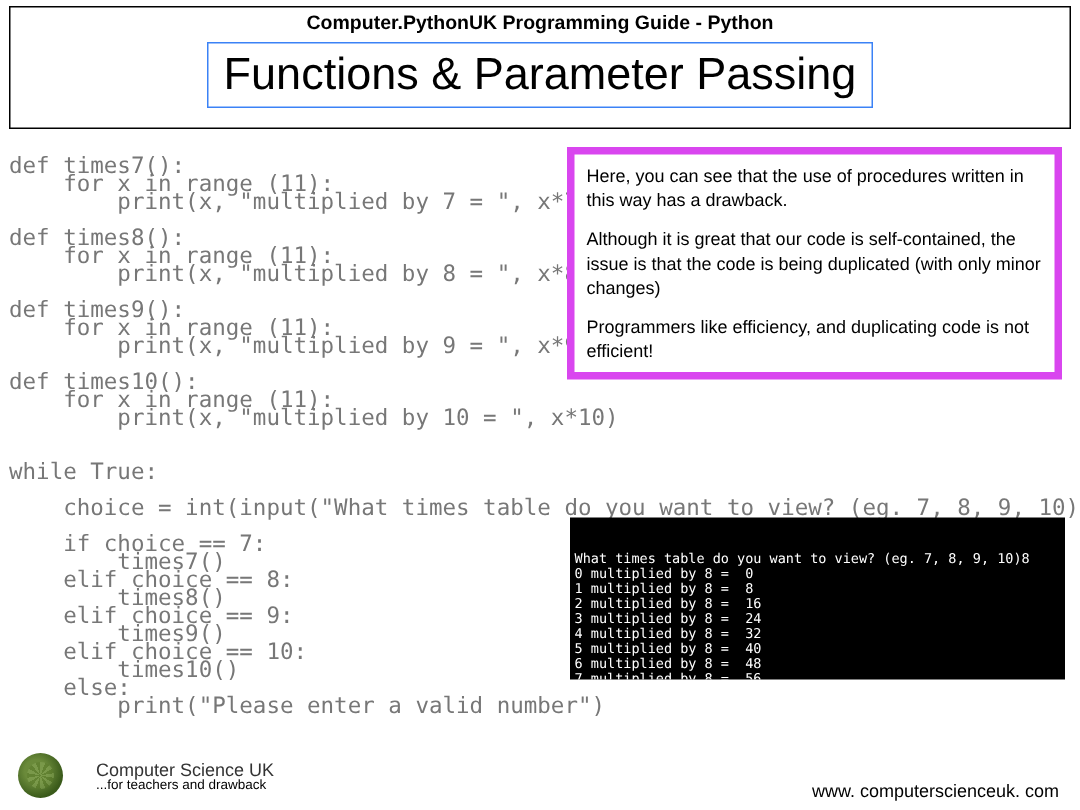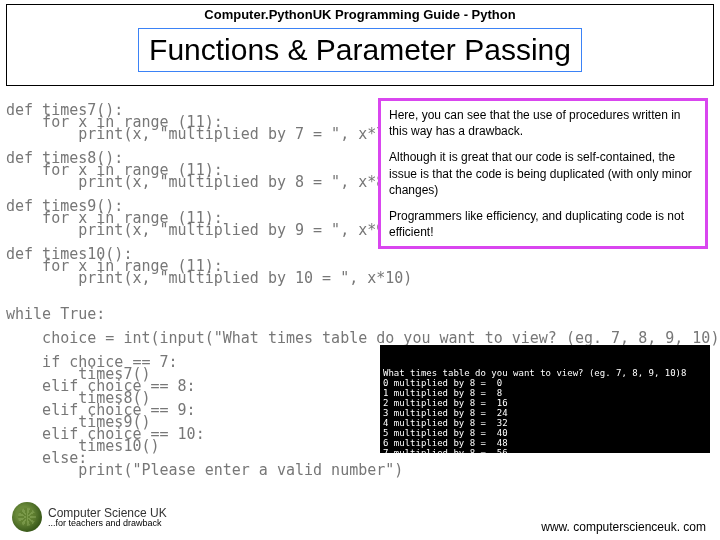--- a/index.html
+++ b/index.html
@@ -4,26 +4,26 @@
 <style>
   * { box-sizing: border-box; margin: 0; padding: 0; }
   body { width: 720px; height: 540px; background: #fff; font-family: Arial, sans-serif; position: relative; overflow: hidden; }
   .header-frame { position: absolute; top: 4px; left: 6px; right: 6px; height: 82px; border: 1px solid #000; }
   .small-title { font-size: 13px; font-weight: bold; text-align: center; padding-top: 2px; }
   .small-title .underline { }
   .main-title { font-size: 30px; text-align: center; margin-top: 6px; padding: 4px 10px; border: 1px solid #3b82f6; display: inline-block; }
   .main-title-wrap { text-align: center; }
   .code-area { position: absolute; top: 104px; left: 6px; width: 330px; font-family: "Courier New", monospace; font-size: 15px; line-height: 12px; color: #777; }
   .code-area pre { white-space: pre; filter: blur(0.3px); }
-  .textbox { position: absolute; right: 12px; top: 98px; width: 330px; border: 3px solid #d946ef; padding: 6px 8px; font-size: 12px; line-height: 1.35; background: #fff; }
+  .textbox { position: absolute; right: 12px; top: 98px; width: 330px; border: 5px solid #d946ef; padding: 6px 8px; font-size: 12px; line-height: 1.35; background: #fff; }
   .textbox p { margin-bottom: 10px; }
   .textbox p:last-child { margin-bottom: 0; }
   .terminal { position: absolute; right: 10px; top: 345px; width: 330px; height: 108px; background: #000; color: #fff; font-family: "Courier New", monospace; font-size: 9px; line-height: 10px; padding: 3px; white-space: pre; overflow: hidden; }
   .footer-url { position: absolute; bottom: 6px; right: 14px; font-size: 12px; }
-  .logo { position: absolute; bottom: 8px; left: 12px; display: flex; align-items: center; gap: 6px; }
+  .logo { position: absolute; bottom: 8px; left: 12px; display: flex; align-items: center; gap: 22px; }
   .logo-mark { width: 30px; height: 30px; border-radius: 50%; background: radial-gradient(circle at 40% 40%, #6a8a3a 30%, #3a5a1a 70%); position: relative; }
   .logo-mark::after { content: ""; position: absolute; inset: 6px; border-radius: 50%; background: repeating-conic-gradient(#8aa85a 0 20deg, #5a7a2a 20deg 40deg); opacity: .5; }
   .logo-text { font-size: 9px; line-height: 1; }
   .logo-text .brand { font-size: 12px; color: #333; }
 </style>
 </head>
 <body>
 
 <div class="header-frame">
   <div class="small-title">

